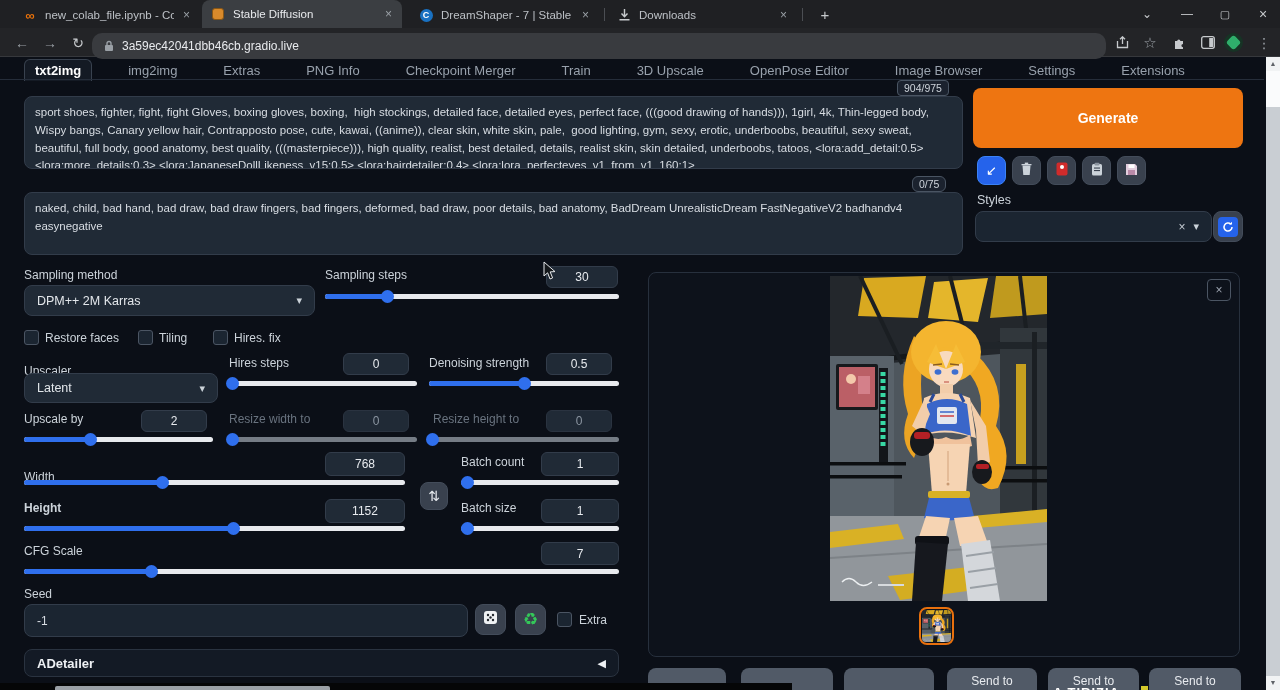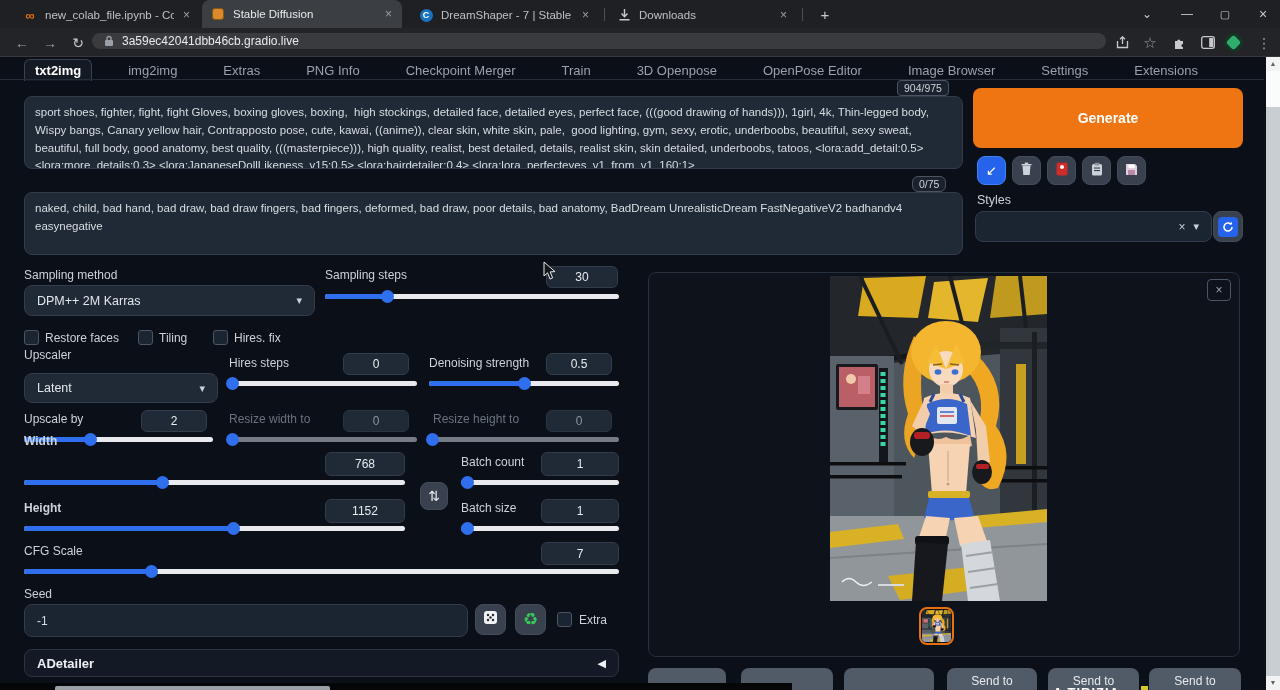--- a/index.html
+++ b/index.html
@@ -15,21 +15,21 @@
   .btab.active{top:0;height:28px;background:#3b3e42;border-radius:8px 8px 0 0;color:#e8eaed;}
   .btab .ttl{width:132px;overflow:hidden;white-space:nowrap;}
   .tclose{color:#9aa0a6;font-size:12px;padding:0 2px;cursor:default;}
   .tsep{position:absolute;top:8px;width:1px;height:13px;background:#4b4e53;}
   .winbtn{position:absolute;top:5px;width:26px;height:18px;color:#c7cacd;font-size:12px;
           display:flex;align-items:center;justify-content:center;}
   .toolbar{position:absolute;left:0;top:28px;width:1280px;height:29px;background:#232427;
            border-bottom:1px solid #36383c;}
   .navbtn{position:absolute;top:3px;width:24px;height:23px;display:flex;align-items:center;
           justify-content:center;color:#9aa0a6;font-size:14px;}
-  .urlpill{position:absolute;left:92px;top:5px;width:1014px;height:16px;background:#393b3f;
+  .urlpill{position:absolute;left:92px;top:5px;width:1014px;height:26px;background:#393b3f;
            border-radius:10px;display:flex;align-items:center;color:#e8eaed;font-size:12px;}
   .favi{display:inline-flex;width:16px;height:16px;align-items:center;justify-content:center;flex:none;}
 
   
   .ntab{font-size:13px;color:#98a1ac;padding:3px 10px;white-space:nowrap;}
   .ntab.active{color:#fff;font-weight:bold;background:#141a24;border:1px solid #39424f;
                border-bottom:none;border-radius:6px 6px 0 0;}
   .tbox{position:absolute;background:#202a36;border:1px solid #323c4a;border-radius:8px;
         color:#d8dde3;font-size:11.5px;line-height:1.55;padding:7px 10px;white-space:pre-wrap;
         overflow:hidden;}
@@ -136,21 +136,21 @@
     <div class="navbtn" style="left:1252px;font-size:14px;">⋮</div>
   </div>
 
   <div class="abs" style="left:24px;top:59px;display:flex;gap:26px;align-items:flex-end;">
     <span class="ntab active">txt2img</span>
     <span class="ntab">img2img</span>
     <span class="ntab">Extras</span>
     <span class="ntab">PNG Info</span>
     <span class="ntab">Checkpoint Merger</span>
     <span class="ntab">Train</span>
-    <span class="ntab">3D Openpose</span>
+    <span class="ntab">3D Upscale</span>
     <span class="ntab">OpenPose Editor</span>
     <span class="ntab">Image Browser</span>
     <span class="ntab">Settings</span>
     <span class="ntab">Extensions</span>
   </div>
   <div class="abs" style="left:0;top:79px;width:1264px;height:1px;background:#252d3a;"></div>
 
   <div class="badge" style="left:897px;top:80px;">904/975</div>
   <div class="tbox" style="left:24px;top:96px;width:939px;height:73px;">sport shoes, fighter, fight, fight Gloves, boxing gloves, boxing,  high stockings, detailed face, detailed eyes, perfect face, (((good drawing of hands))), 1girl, 4k, Thin-legged body, Wispy bangs, Canary yellow hair, Contrapposto pose, cute, kawai, ((anime)), clear skin, white skin, pale,  good lighting, gym, sexy, erotic, underboobs, beautiful, sexy sweat,  beautiful, full body, good anatomy, best quality, (((masterpiece))), high quality, realist, best detailed, details, realist skin, skin detailed, underboobs, tatoos, &lt;lora:add_detail:0.5&gt; &lt;lora:more_details:0.3&gt; &lt;lora:JapaneseDollLikeness_v15:0.5&gt; &lt;lora:hairdetailer:0.4&gt; &lt;lora:lora_perfecteyes_v1_from_v1_160:1&gt;</div>
 
@@ -218,21 +218,21 @@
   <div class="fill" style="left:325px;top:294px;width:62px;"></div>
   <div class="knob" style="left:381px;top:290px;"></div>
 
   <div class="cb" style="left:24px;top:330px;"></div>
   <div class="lab" style="left:45px;top:331px;">Restore faces</div>
   <div class="cb" style="left:138px;top:330px;"></div>
   <div class="lab" style="left:159px;top:331px;">Tiling</div>
   <div class="cb" style="left:213px;top:330px;"></div>
   <div class="lab" style="left:234px;top:331px;">Hires. fix</div>
 
-  <div class="lab" style="left:24px;top:348px;text-align:right;">Upscaler</div>
+  <div class="lab" style="left:24px;top:364px;text-align:right;">Upscaler</div>
   <div class="dd" style="left:24px;top:373px;width:194px;height:30px;">
     <span>Latent</span>
     <span class="caret">▾</span>
   </div>
 
   <div class="lab" style="left:229px;top:356px;text-align:right;">Hires steps</div>
   <div class="vbox" style="left:343px;top:353px;width:66px;height:22px;">0</div>
   <div class="track" style="left:229px;top:381px;width:188px;"></div>
   <div class="knob" style="left:226px;top:377px;"></div>
 
@@ -251,21 +251,21 @@
   <div class="lab dim" style="left:229px;top:412px;">Resize width to</div>
   <div class="vbox dim" style="left:343px;top:410px;width:66px;height:22px;">0</div>
   <div class="track dis" style="left:229px;top:437px;width:188px;"></div>
   <div class="knob" style="left:226px;top:433px;"></div>
 
   <div class="lab dim" style="left:433px;top:412px;">Resize height to</div>
   <div class="vbox dim" style="left:546px;top:410px;width:66px;height:22px;">0</div>
   <div class="track dis" style="left:429px;top:437px;width:190px;"></div>
   <div class="knob" style="left:426px;top:433px;"></div>
 
-  <div class="lab" style="left:24px;top:434px;font-weight:bold;">Width</div>
+  <div class="lab" style="left:24px;top:470px;font-weight:normal;">Width</div>
   <div class="vbox" style="left:325px;top:452px;width:80px;height:24px;">768</div>
   <div class="track" style="left:24px;top:480px;width:381px;"></div>
   <div class="fill" style="left:24px;top:480px;width:138px;"></div>
   <div class="knob" style="left:156px;top:476px;"></div>
 
   <div class="lab" style="left:461px;top:455px;">Batch count</div>
   <div class="vbox" style="left:541px;top:452px;width:78px;height:24px;">1</div>
   <div class="track" style="left:461px;top:480px;width:158px;"></div>
   <div class="fill" style="left:461px;top:480px;width:9px;"></div>
   <div class="knob" style="left:461px;top:476px;"></div>

